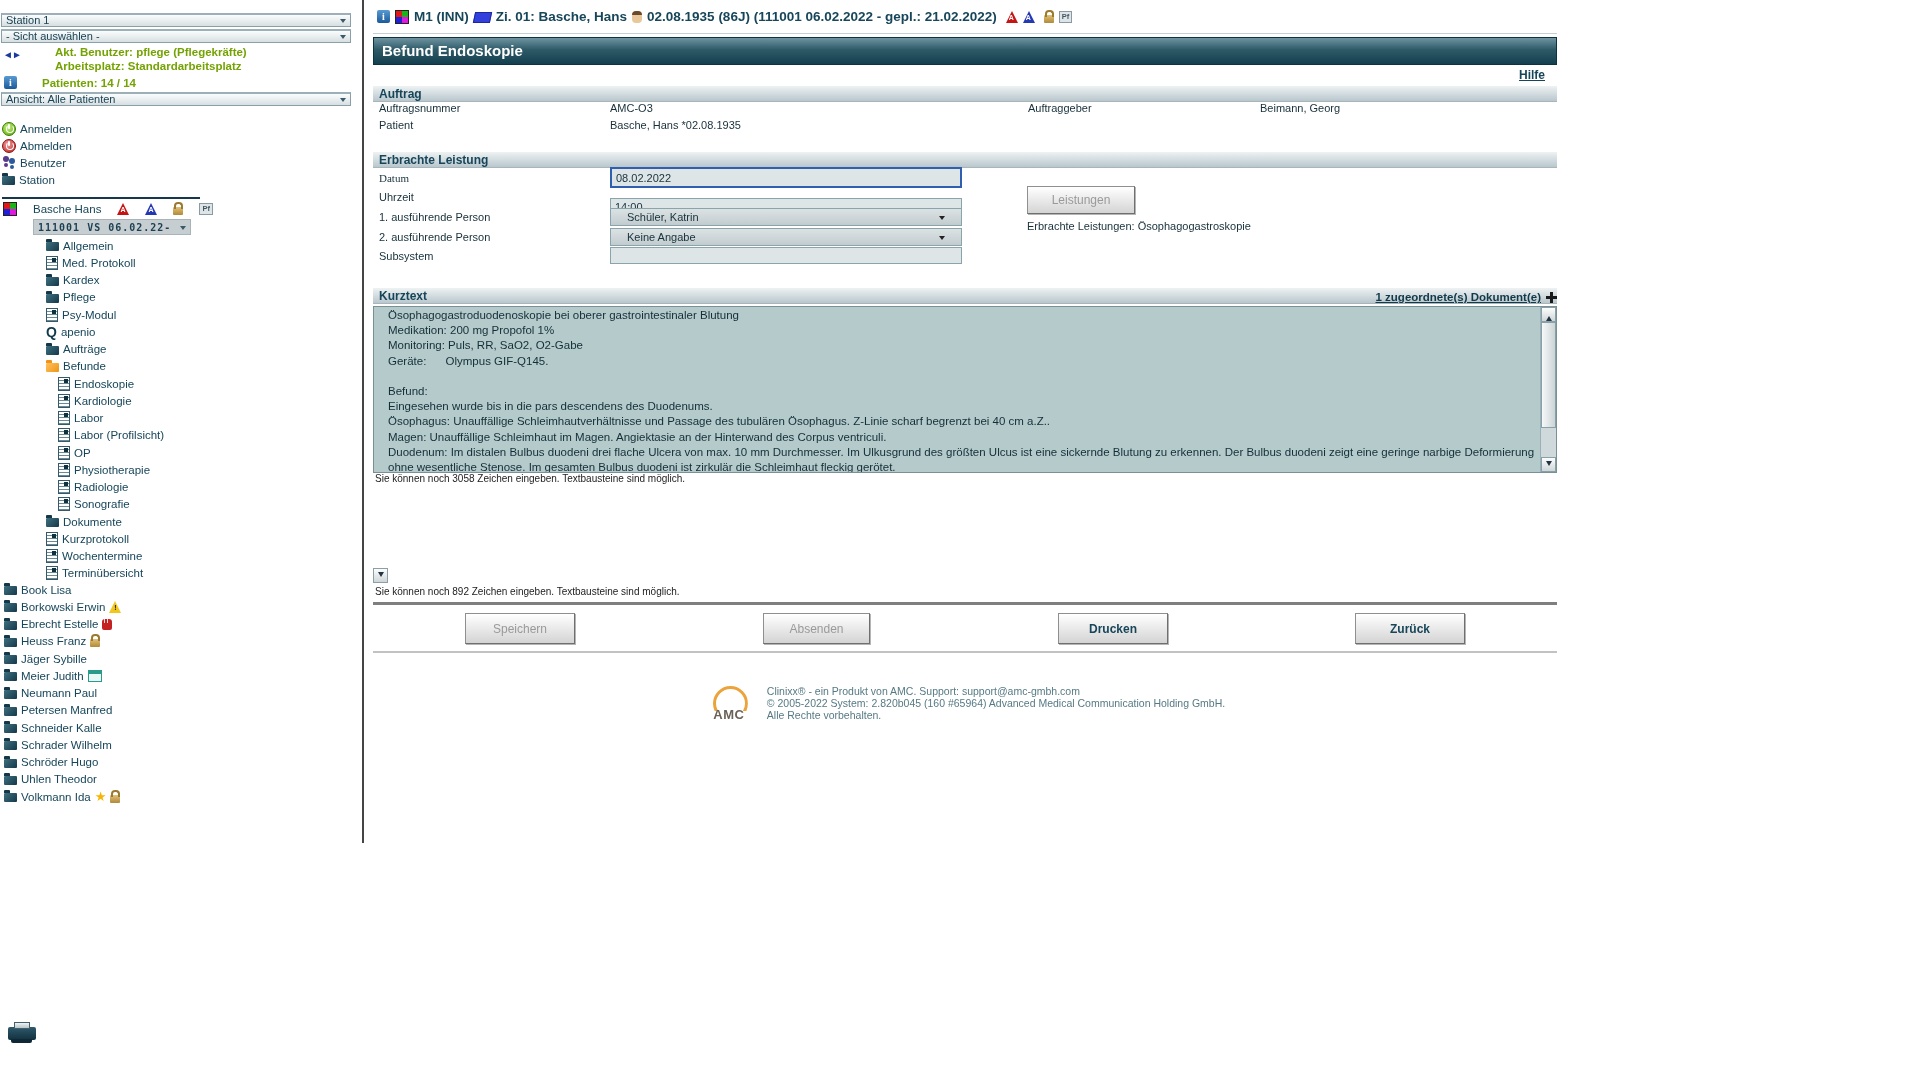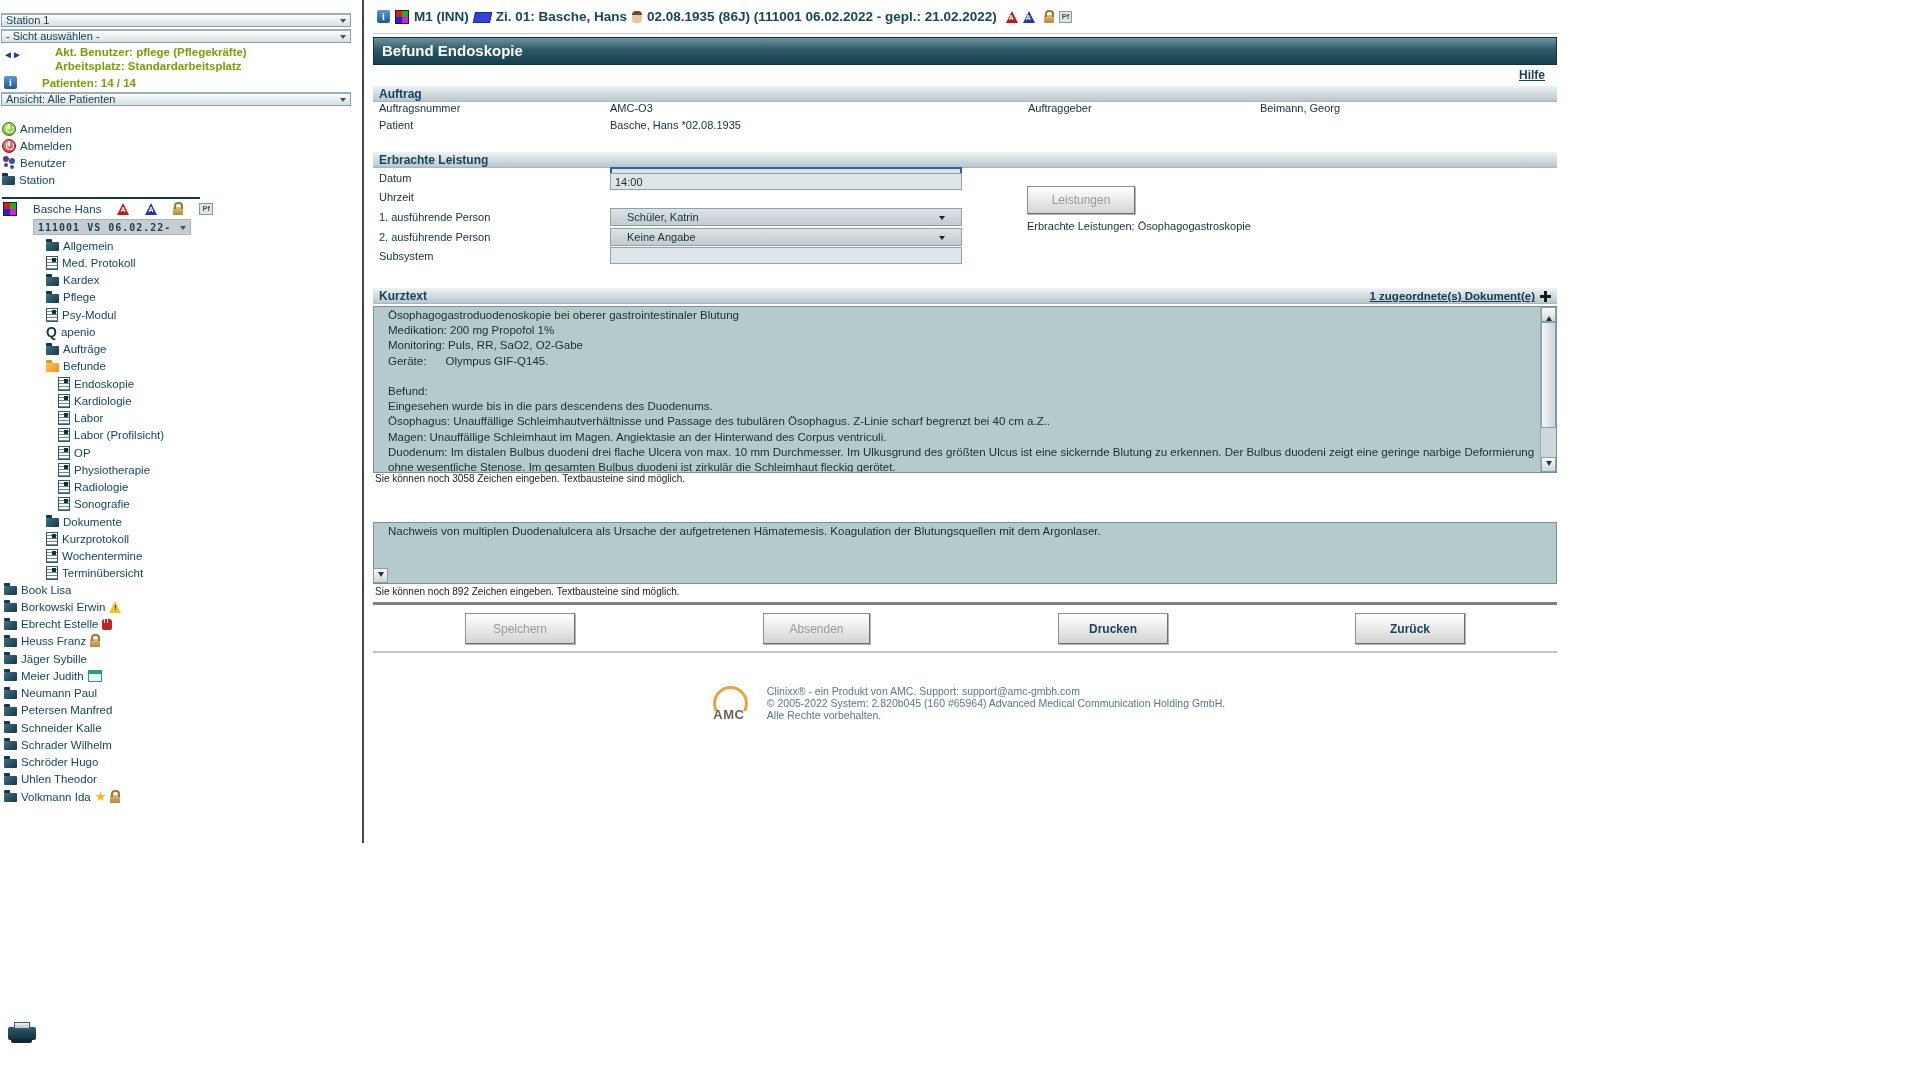--- a/index.html
+++ b/index.html
@@ -75,21 +75,21 @@
   #main{position:absolute;left:373px;top:0;width:1184px;height:1080px;}
   .pat-header{position:absolute;left:4px;top:9px;display:flex;align-items:center;gap:5px;
      font-size:13.5px;font-weight:bold;color:#17465a;white-space:nowrap;}
   .hdr-sep{position:absolute;left:0;top:33px;width:1184px;height:1px;background:#c5ced2;}
   .titlebar{position:absolute;left:0;top:37px;width:1184px;height:28px;box-sizing:border-box;
      background:linear-gradient(#6e93a0 0%,#2e5a68 45%,#143f4e 100%);border:1px solid #0e3340;
      color:#fff;font-size:15px;font-weight:bold;line-height:26px;padding-left:8px;}
   .hilfe{position:absolute;top:68px;right:12px;font-size:12px;font-weight:bold;color:#17465a;text-decoration:underline;cursor:pointer;}
   .sec{position:absolute;left:0;width:1184px;height:17px;box-sizing:border-box;
      background:linear-gradient(#eef2f3,#b9c7cd);border-top:1px solid #fff;border-bottom:1px solid #a8b5ba;
-     font-weight:bold;font-size:12px;color:#17465a;padding:1px 6px 0 6px;display:flex;justify-content:space-between;align-items:center;}
+     font-weight:bold;font-size:12px;color:#17465a;padding:1px 0 0 6px;display:flex;justify-content:space-between;align-items:flex-end;}
   .doclink{display:flex;align-items:center;gap:5px;}
   .doclink .txt{font-size:11.5px;font-weight:bold;color:#123a4a;text-decoration:underline;cursor:pointer;}
   .flabel{position:absolute;font-size:11px;color:#17303a;white-space:nowrap;}
   .fvalue{position:absolute;font-size:11px;color:#17303a;white-space:nowrap;}
   .inp{position:absolute;width:352px;height:17px;box-sizing:border-box;background:#dde5e7;border:1px solid #8aa4ac;
      font-family:inherit;font-size:11px;color:#17303a;padding:1px 4px;}
   .inp.focus{height:21px;border:2px solid #2f5fae;background:#dde5e7;}
   .sel{position:absolute;width:352px;height:18px;box-sizing:border-box;background:linear-gradient(#dbe2e4,#c2cccf);
      border:1px solid #8aa4ac;display:flex;justify-content:space-between;align-items:center;
      font-size:11px;color:#17303a;padding:0 16px;cursor:pointer;}
@@ -366,24 +366,24 @@
     <span class="flabel" style="left:6px;top:102px;">Auftragsnummer</span>
     <span class="fvalue" style="left:237px;top:102px;">AMC-O3</span>
     <span class="flabel" style="left:655px;top:102px;">Auftraggeber</span>
     <span class="fvalue" style="left:887px;top:102px;">Beimann, Georg</span>
     <span class="flabel" style="left:6px;top:119px;">Patient</span>
     <span class="fvalue" style="left:237px;top:119px;">Basche, Hans *02.08.1935</span>
 
     <div class="sec" style="top:151px;">
       <span>Erbrachte Leistung</span>
     </div>
-    <span class="flabel" style="left:6px;top:172px;">Datum</span>
+    <span class="flabel" style="left:6px;top:172px;font-family:Liberation Serif, serif;">Datum</span>
     <input class="inp focus" style="left: 237px; top: 167px;" value="08.02.2022">
     <span class="flabel" style="left:6px;top:191px;">Uhrzeit</span>
-    <input class="inp" style="left: 237px; top: 173px;" value="14:00">
+    <input class="inp" style="left: 237px; top: 198px;" value="14:00">
     <span class="flabel" style="left:6px;top:211px;">1. ausführende Person</span>
     <div class="sel" style="left:237px;top:208px;">
       <span>Schüler, Katrin</span>
       <span class="chev"></span>
     </div>
     <span class="flabel" style="left:6px;top:231px;">2. ausführende Person</span>
     <div class="sel" style="left:237px;top:228px;">
       <span>Keine Angabe</span>
       <span class="chev"></span>
     </div>
@@ -410,21 +410,20 @@
 Ösophagus: Unauffällige Schleimhautverhältnisse und Passage des tubulären Ösophagus. Z-Linie scharf begrenzt bei 40 cm a.Z..
 Magen: Unauffällige Schleimhaut im Magen. Angiektasie an der Hinterwand des Corpus ventriculi.
 Duodenum: Im distalen Bulbus duodeni drei flache Ulcera von max. 10 mm Durchmesser. Im Ulkusgrund des größten Ulcus ist eine sickernde Blutung zu erkennen. Der Bulbus duodeni zeigt eine geringe narbige Deformierung ohne wesentliche Stenose. Im gesamten Bulbus duodeni ist zirkulär die Schleimhaut fleckig gerötet.</textarea>
     <div class="sbar" style="right:1px;top:307px;height:165px;">
       <div class="sbtn up" style="top:0;"></div>
       <div class="sthumb" style="top:15px;height:106px;"></div>
       <div class="sbtn down" style="bottom:0;"></div>
     </div>
     <span class="hint" style="top:473px;">Sie können noch 3058 Zeichen eingeben. Textbausteine sind möglich.</span>
 
-    <textarea class="ta" style="top: 522px; height: 62px;" spellcheck="false">Nachweis von multiplen Duodenalulcera als Ursache der aufgetretenen Hämatemesis. Koagulation der Blutungsquellen mit dem Argonlaser.</textarea>
     <div class="sbtn down" style="position:absolute;right:1px;top:568px;"></div>
     <span class="hint" style="top:586px;">Sie können noch 892 Zeichen eingeben. Textbausteine sind möglich.</span>
 
     <div class="sep1"></div>
     <button class="btn gray" style="left:92px;top:613px;width:110px;height:31px;">Speichern</button>
     <button class="btn gray" style="left:390px;top:613px;width:107px;height:31px;">Absenden</button>
     <button class="btn dark" style="left:685px;top:613px;width:110px;height:31px;">Drucken</button>
     <button class="btn dark" style="left:982px;top:613px;width:110px;height:31px;">Zurück</button>
     <div class="sep2"></div>
 

